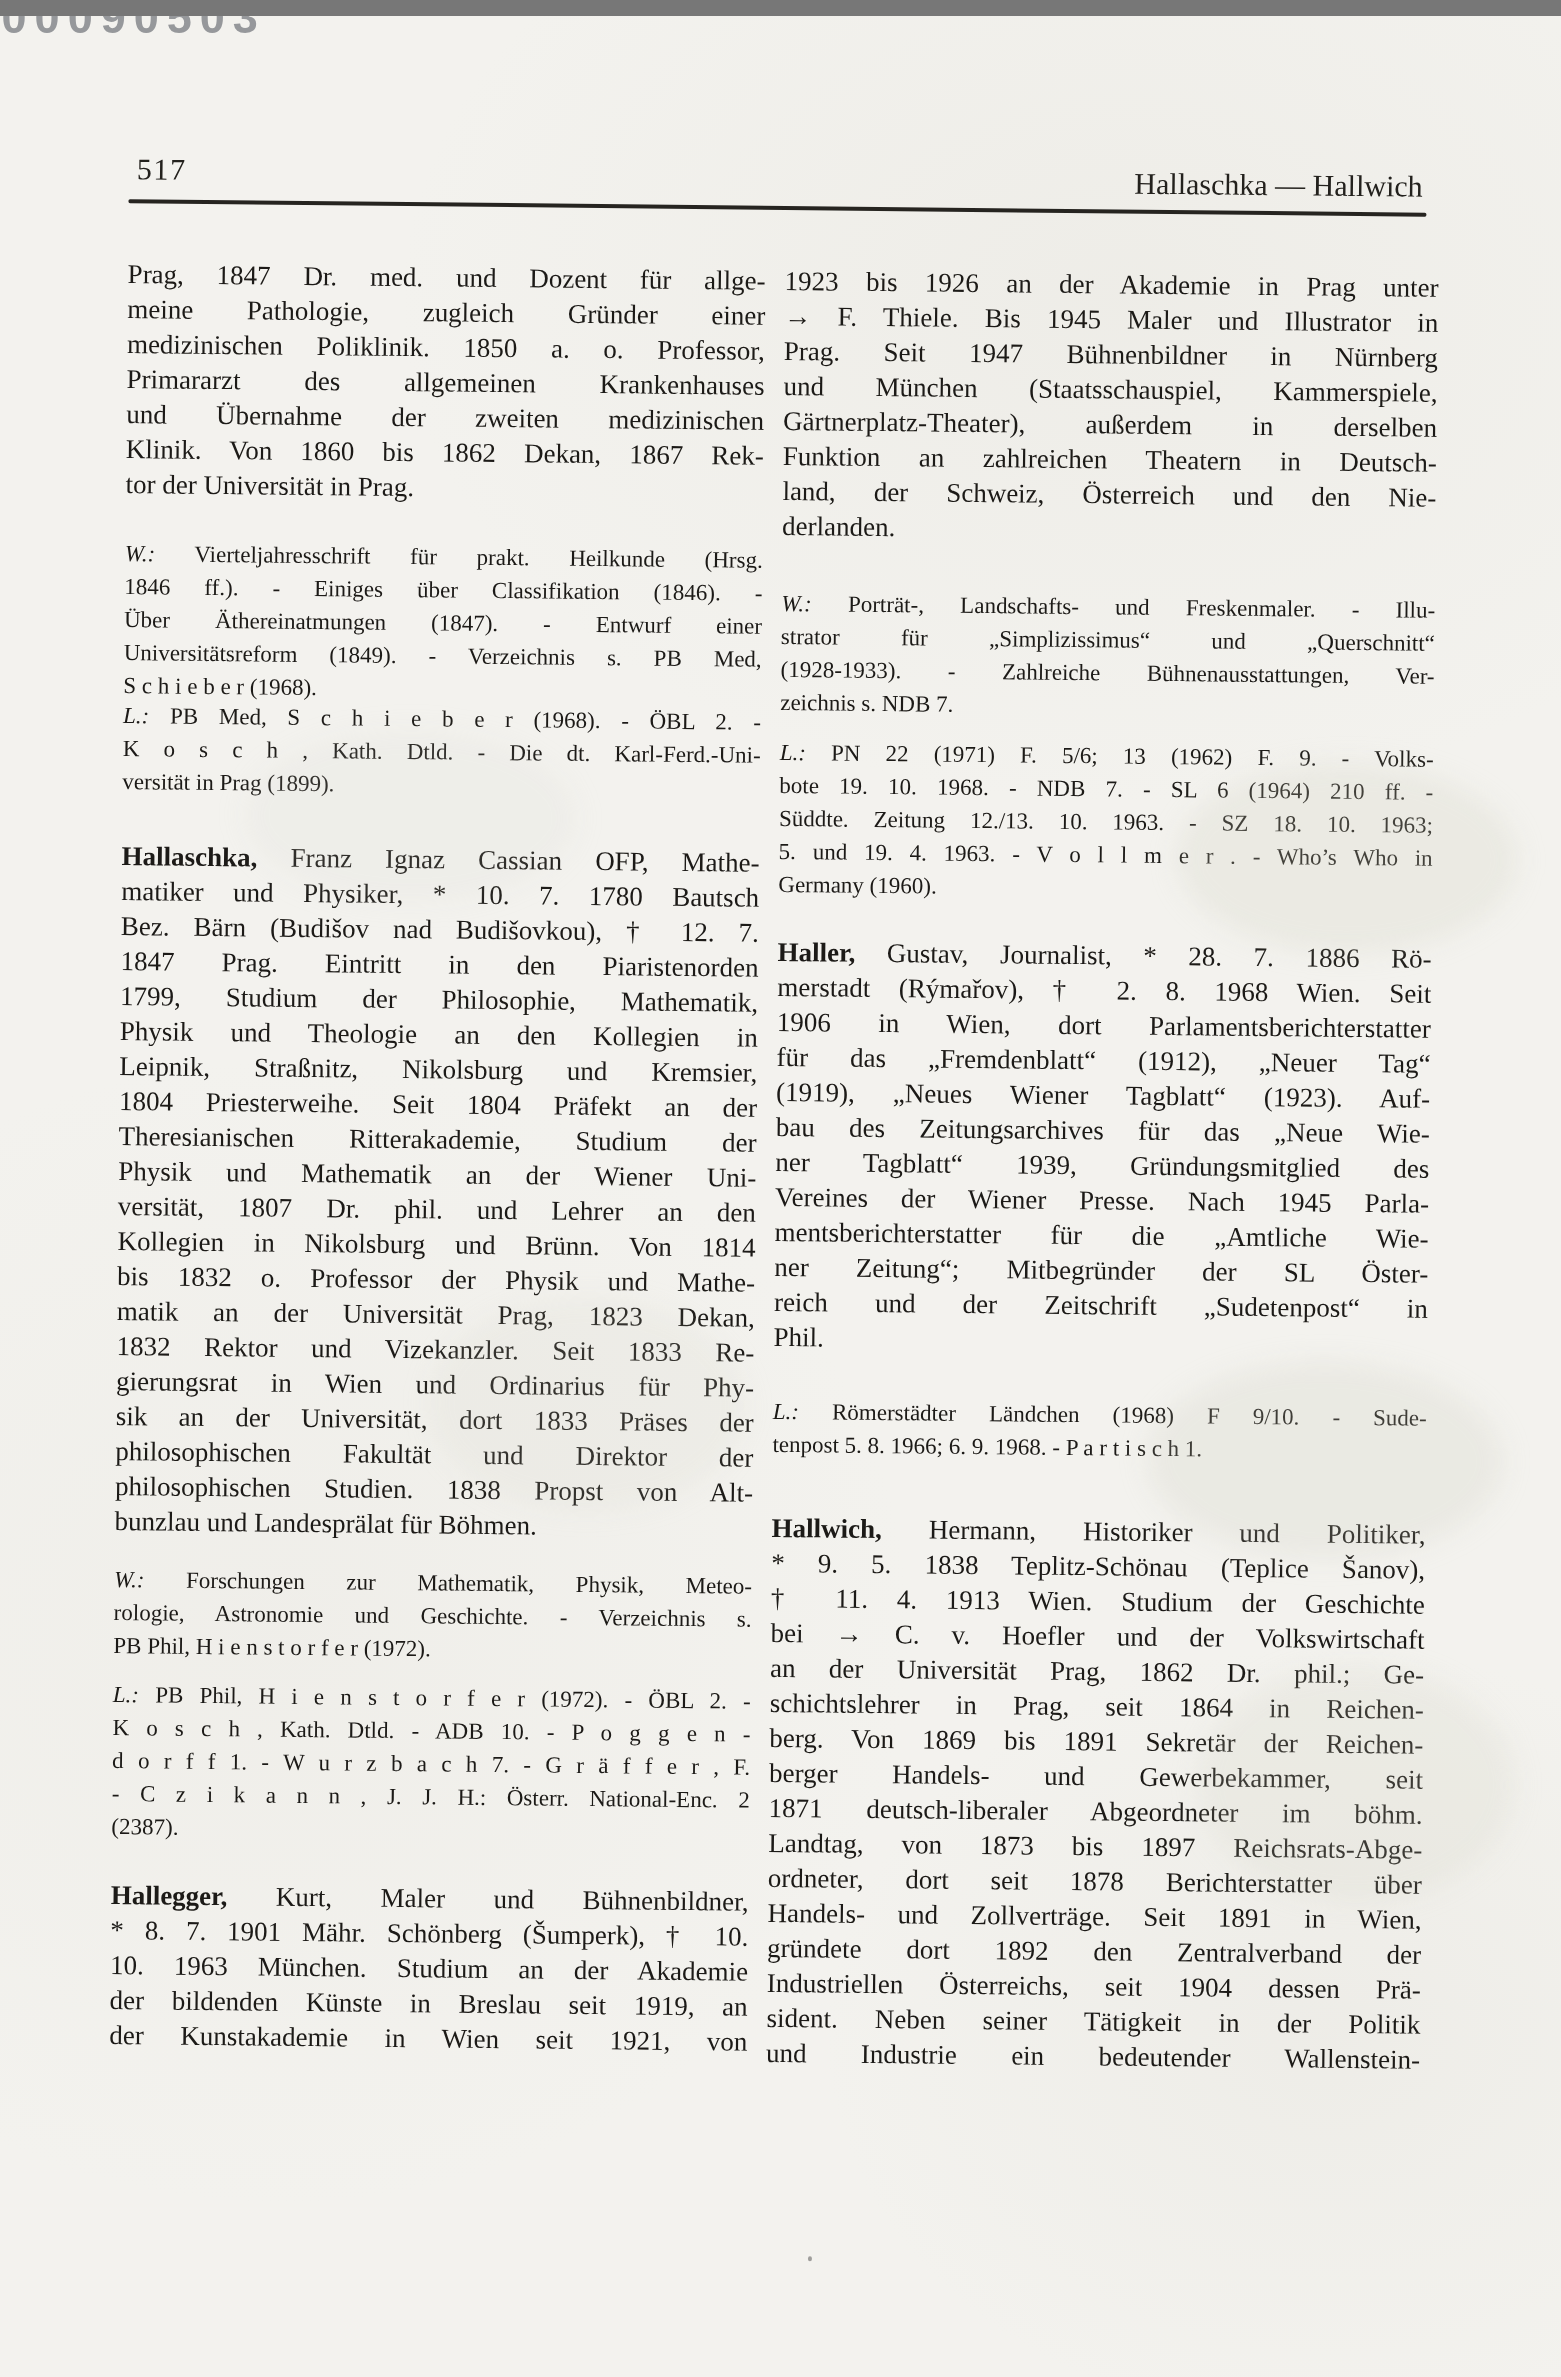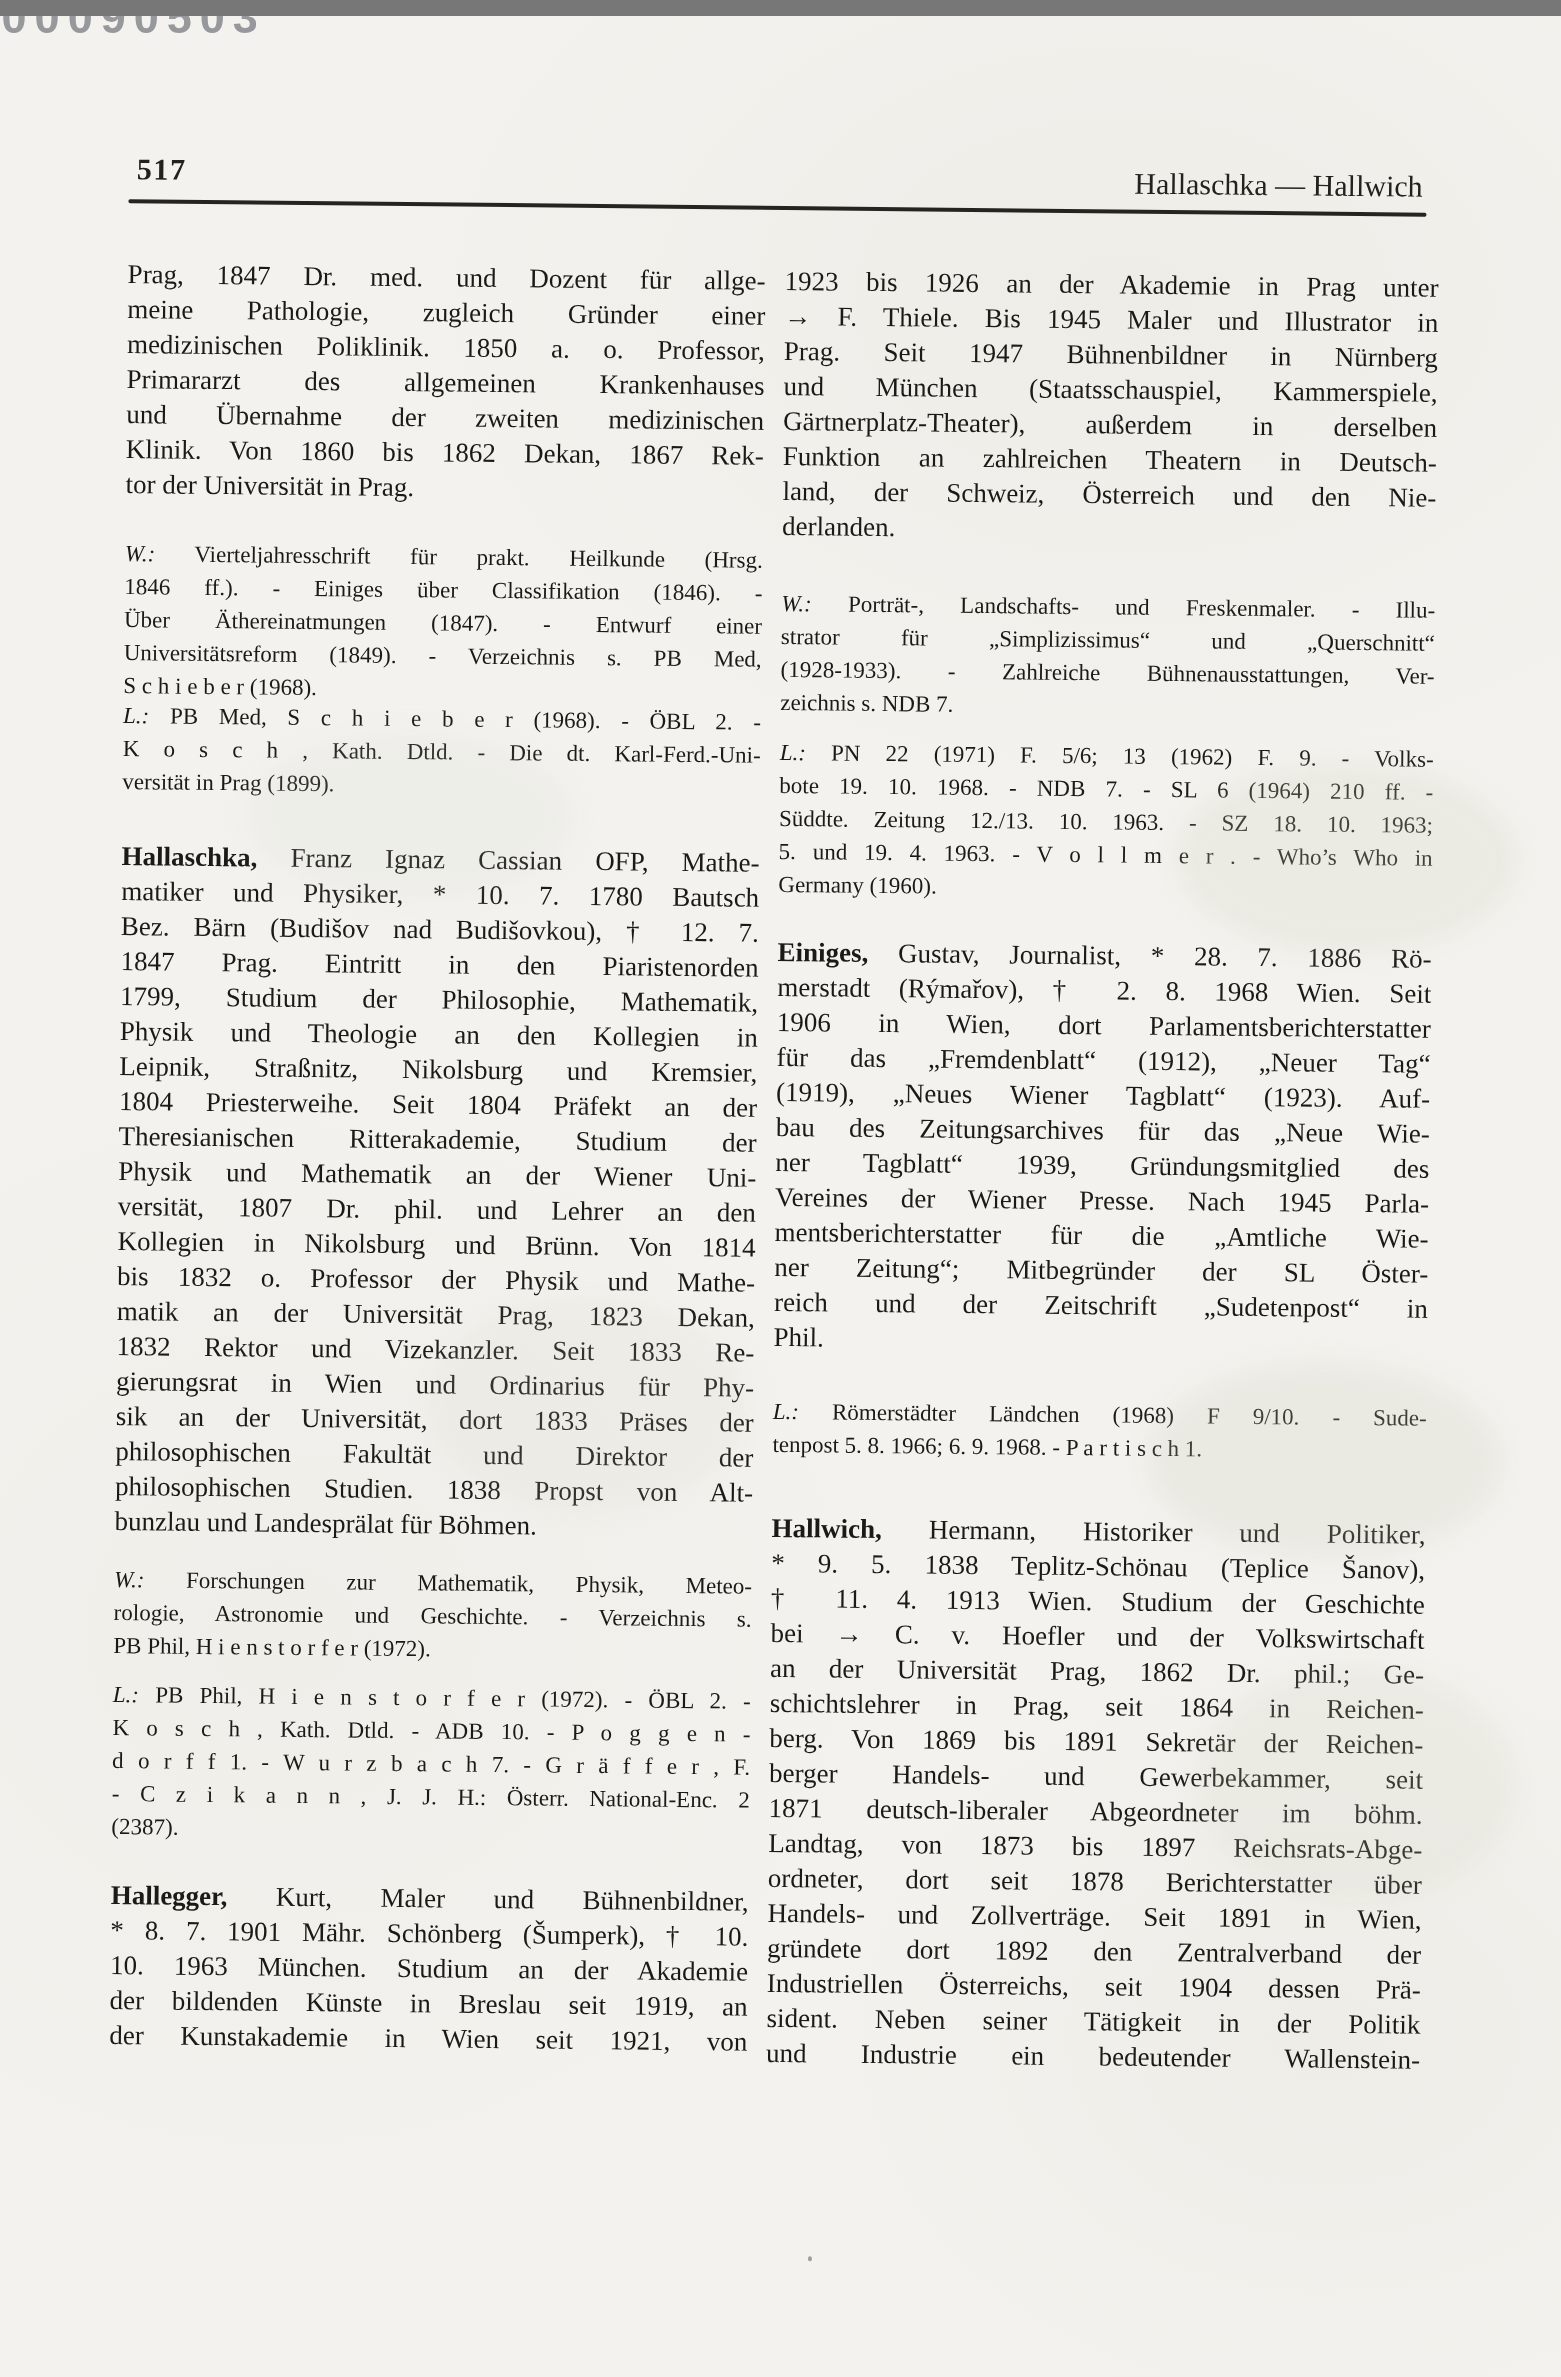--- a/index.html
+++ b/index.html
@@ -18,21 +18,21 @@
   }
   .rot { position:absolute; inset:0; transform:rotate(0.6deg); transform-origin:50% 50%; }
   .scan-num {
     position:absolute; left:1.6px; top:-24px;
     font-family:"Liberation Sans","DejaVu Sans",sans-serif;
     font-size:45px; font-weight:bold; letter-spacing:8px; color:#96989b;
     user-select:none;
   }
   .pagenum {
     position:absolute; left:126px; top:143px;
-    font-size:30px; letter-spacing:1.6px; color:#23211d;font-weight:bold;
+    font-size:30px; letter-spacing:1.6px; color:#23211d;
   }
   .running-head {
     position:absolute; right:149px; top:147px;
     font-size:30px; color:#23211d;
   }
   .rule {
     position:absolute; left:118px; top:190px;
     width:1298px; height:4px;
     background:#262420; border-radius:1.6px;
   }
@@ -155,21 +155,21 @@
           <div class="ln end"><span>zeichnis s. NDB 7.</span></div>
         </div>
       <div class="blk small" style="top:720px">
           <div class="ln"><span class="i">L.:</span><span> PN 22 (1971) F. 5/6; 13 (1962) F. 9. - Volks-</span></div>
           <div class="ln"><span>bote 19. 10. 1968. - NDB 7. - SL 6 (1964) 210 ff. -</span></div>
           <div class="ln"><span>Süddte. Zeitung 12./13. 10. 1963. - SZ 18. 10. 1963;</span></div>
           <div class="ln"><span>5. und 19. 4. 1963. - V o l l m e r . - Who’s Who in</span></div>
           <div class="ln end"><span>Germany (1960).</span></div>
         </div>
       <div class="blk body" style="top:919px">
-          <div class="ln"><span class="b">Einiges,</span><span> Gustav, Journalist, * 28. 7. 1886 Rö-</span></div>
+          <div class="ln"><span class="b">Haller,</span><span> Gustav, Journalist, * 28. 7. 1886 Rö-</span></div>
           <div class="ln"><span>merstadt (Rýmařov), † 2. 8. 1968 Wien. Seit</span></div>
           <div class="ln"><span>1906 in Wien, dort Parlamentsberichterstatter</span></div>
           <div class="ln"><span>für das „Fremdenblatt“ (1912), „Neuer Tag“</span></div>
           <div class="ln"><span>(1919), „Neues Wiener Tagblatt“ (1923). Auf-</span></div>
           <div class="ln"><span>bau des Zeitungsarchives für das „Neue Wie-</span></div>
           <div class="ln"><span>ner Tagblatt“ 1939, Gründungsmitglied des</span></div>
           <div class="ln"><span>Vereines der Wiener Presse. Nach 1945 Parla-</span></div>
           <div class="ln"><span>mentsberichterstatter für die „Amtliche Wie-</span></div>
           <div class="ln"><span>ner Zeitung“; Mitbegründer der SL Öster-</span></div>
           <div class="ln"><span>reich und der Zeitschrift „Sudetenpost“ in</span></div>

